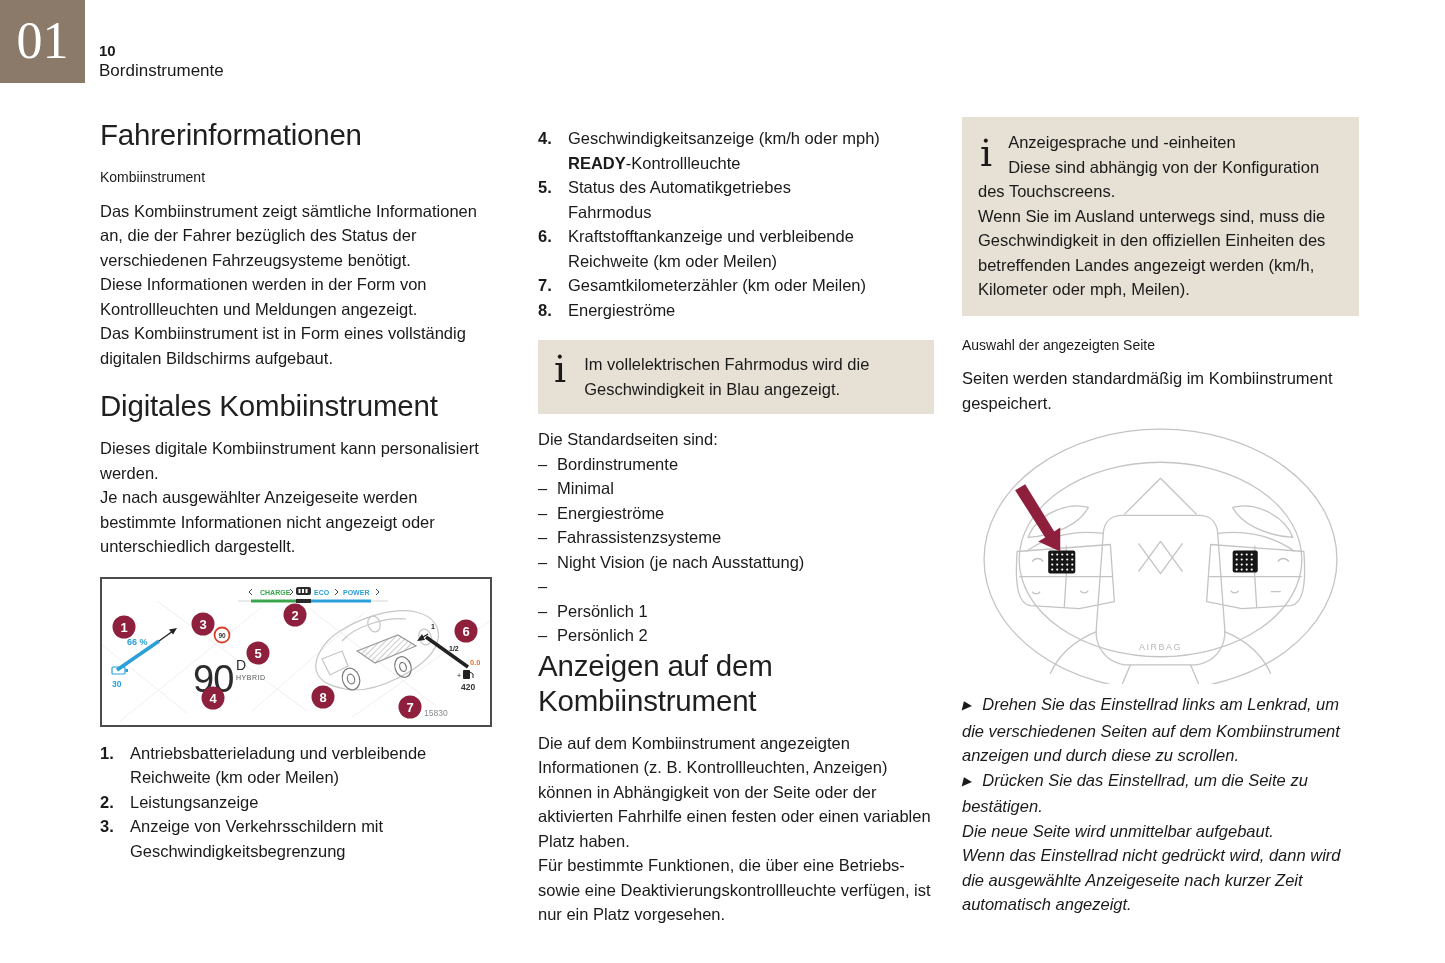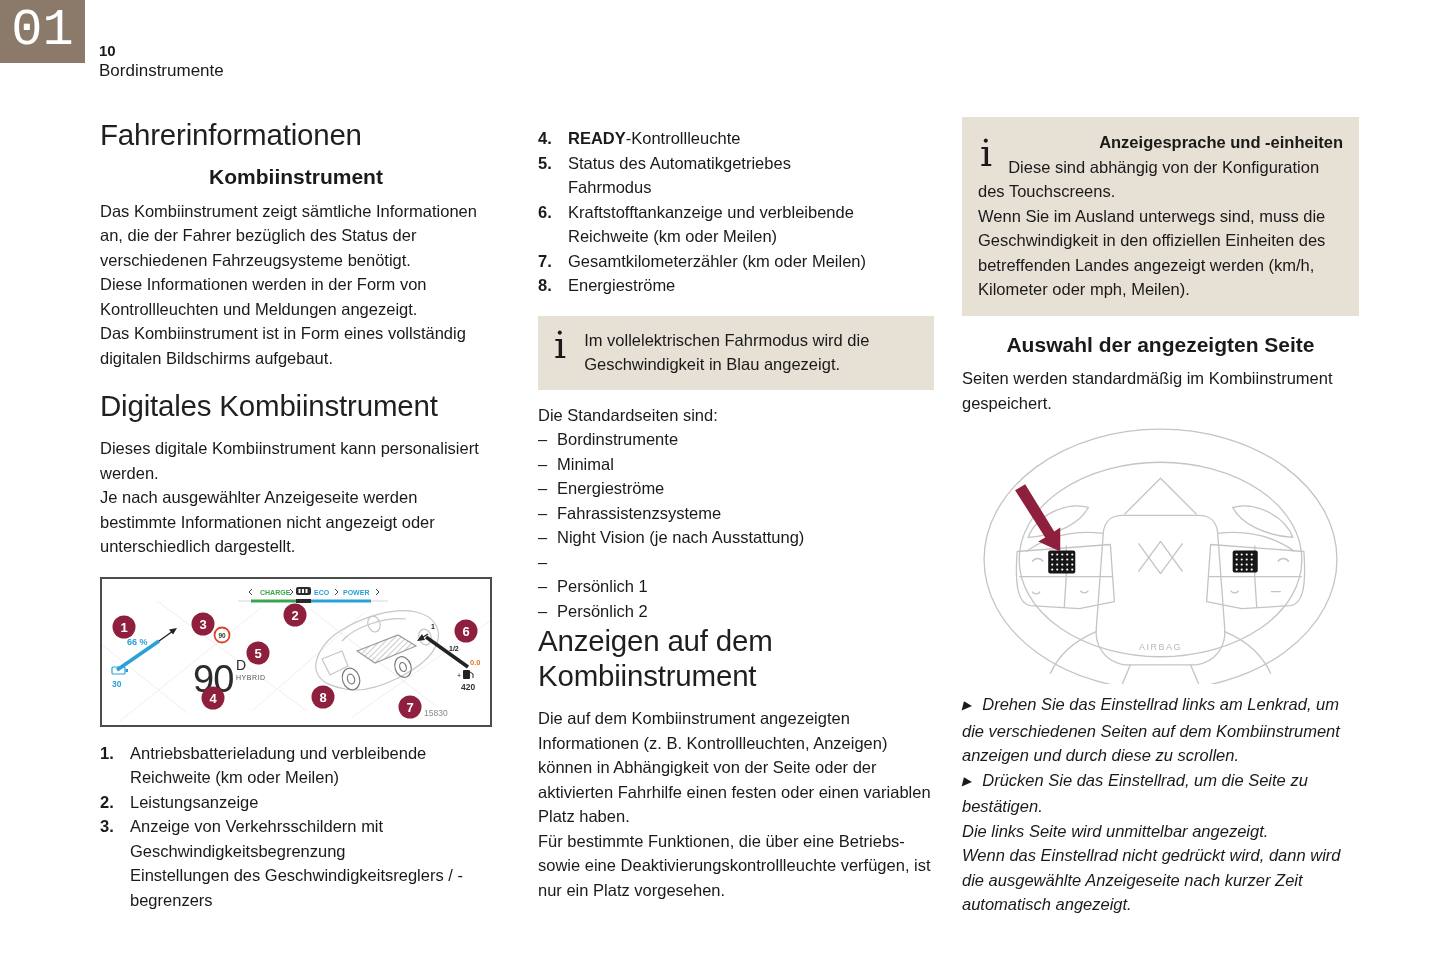--- a/index.html
+++ b/index.html
@@ -4,36 +4,36 @@
 <style>
   * { box-sizing: border-box; }
   html,body { margin:0; padding:0; }
   body {
     width:1445px; height:963px; position:relative; overflow:hidden;
     background:#ffffff; color:#1a1a1a;
     font-family:"Liberation Sans", sans-serif;
     font-size:16.5px; line-height:24.5px;
   }
   .chapter-box {
-    position:absolute; left:0; top:0; width:85px; height:63px;
+    position:absolute; left:0; top:0; width:85px; height:83px;
     background:#8b7a6a; color:#fff;
     display:flex; align-items:center; justify-content:center;
-    font-family:Liberation Mono, monospace; font-size:52px; font-weight:400;
+    font-family:Liberation Serif, serif; font-size:52px; font-weight:400;
   }
   .page-meta { position:absolute; left:99px; top:42px; }
   .page-num { font-weight:bold; font-size:15px; line-height:18px; }
   .page-section { font-size:17px; line-height:22px; }
 
   .col { position:absolute; top:117px; }
   .col1 { left:100px; width:392px; }
   .col2 { left:538px; width:396px; }
   .col3 { left:962px; width:397px; }
 
   h1.sec { font-size:29.5px; font-weight:400; line-height:35px; margin:0 0 13px 0; color:#1f1f1f; letter-spacing:-0.2px; }
-  h3.sub { font-size:21px; font-weight:bold; margin:0 0 9px 0;text-align:center; }
+  h3.sub { font-size:14px; font-weight:normal; margin:0 0 9px 0; }
   .para { margin:0 0 18px 0; }
   .para .sent { display:block; }
 
   .oli { display:flex; }
   .oli .num { width:30px; flex:none; font-weight:bold; }
   .oli .li-body { flex:1; }
 
   .figure-cluster {
     width:392px; height:150px; border:2px solid #4c4c4c; background:#fff;
     margin:6px 0 14px 0;
@@ -41,21 +41,21 @@
   .infobox {
     background:#e6e0d5; padding:12px 16px 13px 16px; margin:0 0 13px 0;
   }
   .infobox2 { background:#e6e0d5; padding:13px 16px 14px 16px; margin:0 0 17px 0; }
   .ib-flex { display:flex; gap:18px; align-items:flex-start; }
   .info-icon {
     font-family:"DejaVu Serif", serif; font-size:38px; line-height:34px;
     font-weight:400; flex:none;
   }
   .infobox2 .info-icon { float:left; margin:3px 16px 4px 2px; line-height:40px; }
-  .ib-title { font-weight:bold;text-align:right; }
+  .ib-title { font-weight:normal; }
   .ib-line { display:block; }
 
   .dash-row { display:flex; }
   .dash-row .dash { width:19px; flex:none; }
   .std-label { margin:0 0 0 0; }
   .h1-mt { margin-top:16px; }
 
   .figure-wheel { width:397px; height:263px; margin:4px 0 8px 0; }
 
   .step { margin:0;font-style:italic; }
@@ -215,31 +215,31 @@
       <span class="li-body">Antriebsbatterieladung und verbleibende Reichweite (km oder Meilen)</span>
     </div>
     <div class="oli">
       <span class="num">2.</span>
       <span class="li-body">Leistungsanzeige</span>
     </div>
     <div class="oli">
       <span class="num">3.</span>
       <span class="li-body">
         <span class="sent" style="display:block">Anzeige von Verkehrsschildern mit Geschwindigkeitsbegrenzung</span>
-        <span class="sent" style="display:block">Einstellungen des Geschwindigkeitsreglers / -begrenzers</span>
       </span>
     </div>
   </div>
 </div>
 
 <div class="col col2">
   <div style="padding-top:9px; margin-bottom:18px;">
     <div class="oli">
       <span class="num">4.</span>
       <span class="li-body">
+        <span style="display:block">Geschwindigkeitsanzeige (km/h oder mph)</span>
         <span style="display:block"><b>READY</b><span>-Kontrollleuchte</span></span>
       </span>
     </div>
     <div class="oli">
       <span class="num">5.</span>
       <span class="li-body">
         <span style="display:block">Status des Automatikgetriebes</span>
         <span style="display:block">Fahrmodus</span>
       </span>
     </div>
@@ -402,16 +402,16 @@
       </g>
       <text x="198" y="228" text-anchor="middle" font-size="9" fill="#b8b8b8" letter-spacing="1.5">AIRBAG</text>
 
       <path d="M53,69 L63,63 L92,110 L98,106 L98,130 L76,120 L83,116 Z" fill="#8e1f3d"></path>
     </svg>
   </div>
 
   <div>
     <div class="step"><span class="tri">▶</span><span>Drehen Sie das Einstellrad links am Lenkrad, um die verschiedenen Seiten auf dem Kombiinstrument anzeigen und durch diese zu scrollen.</span></div>
     <div class="step"><span class="tri">▶</span><span>Drücken Sie das Einstellrad, um die Seite zu bestätigen.</span></div>
-    <div class="step">Die links Seite wird unmittelbar angezeigt.</div>
+    <div class="step">Die neue Seite wird unmittelbar aufgebaut.</div>
     <div class="step">Wenn das Einstellrad nicht gedrückt wird, dann wird die ausgewählte Anzeigeseite nach kurzer Zeit automatisch angezeigt.</div>
   </div>
 </div>
 
 </body></html>

